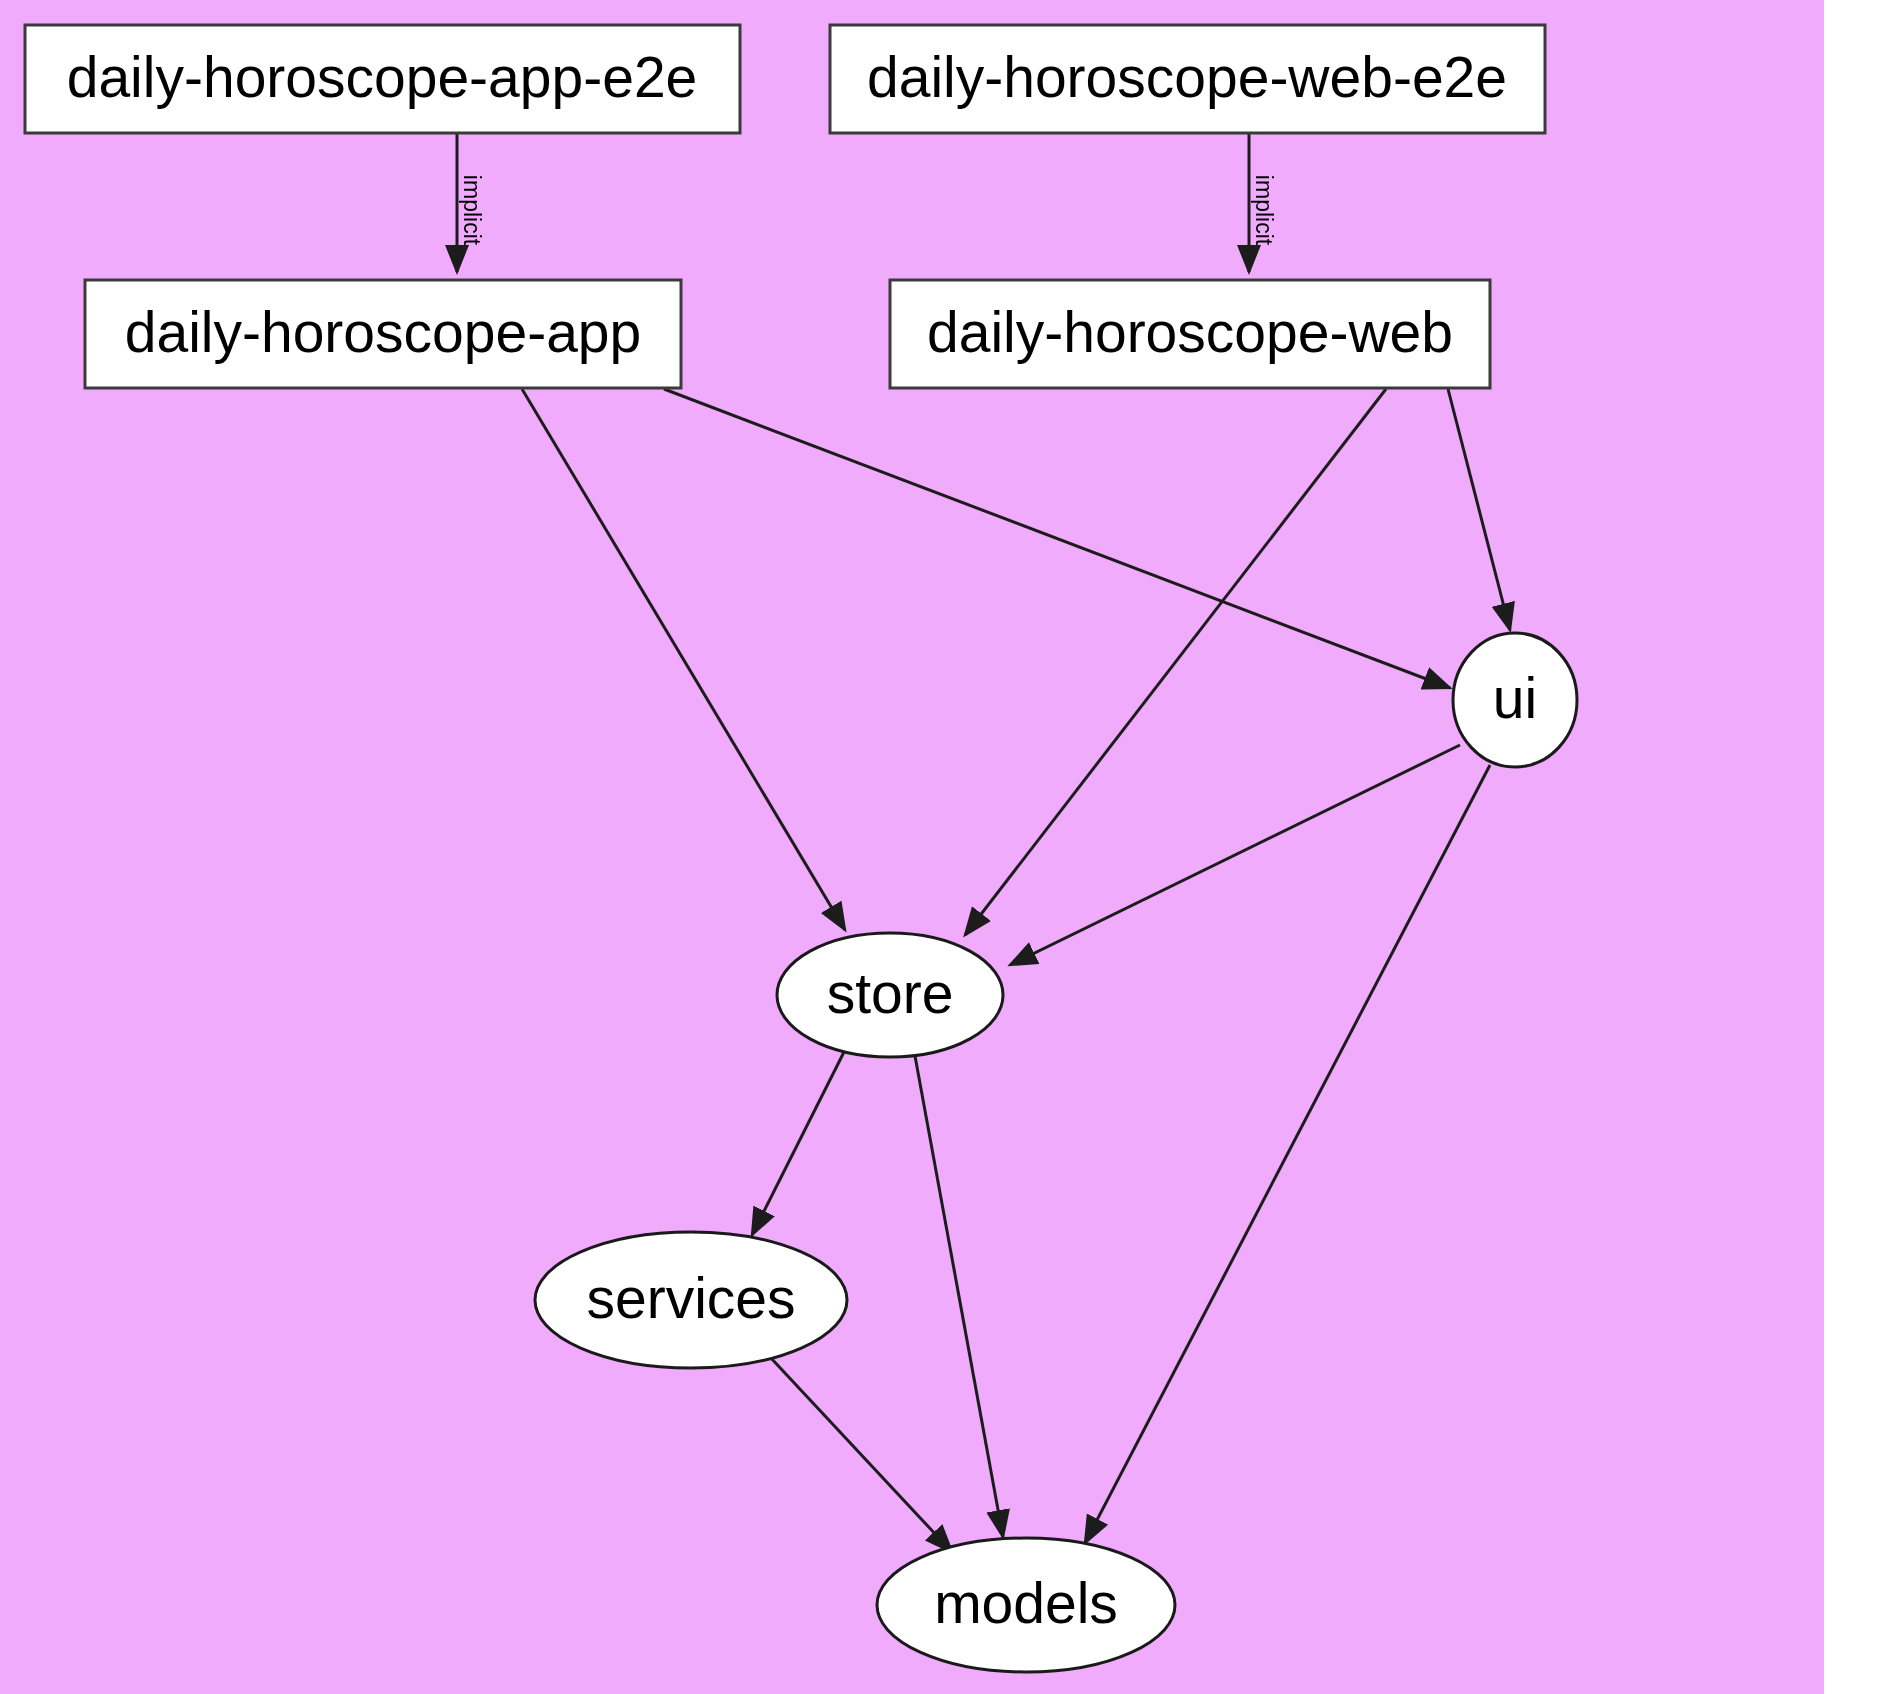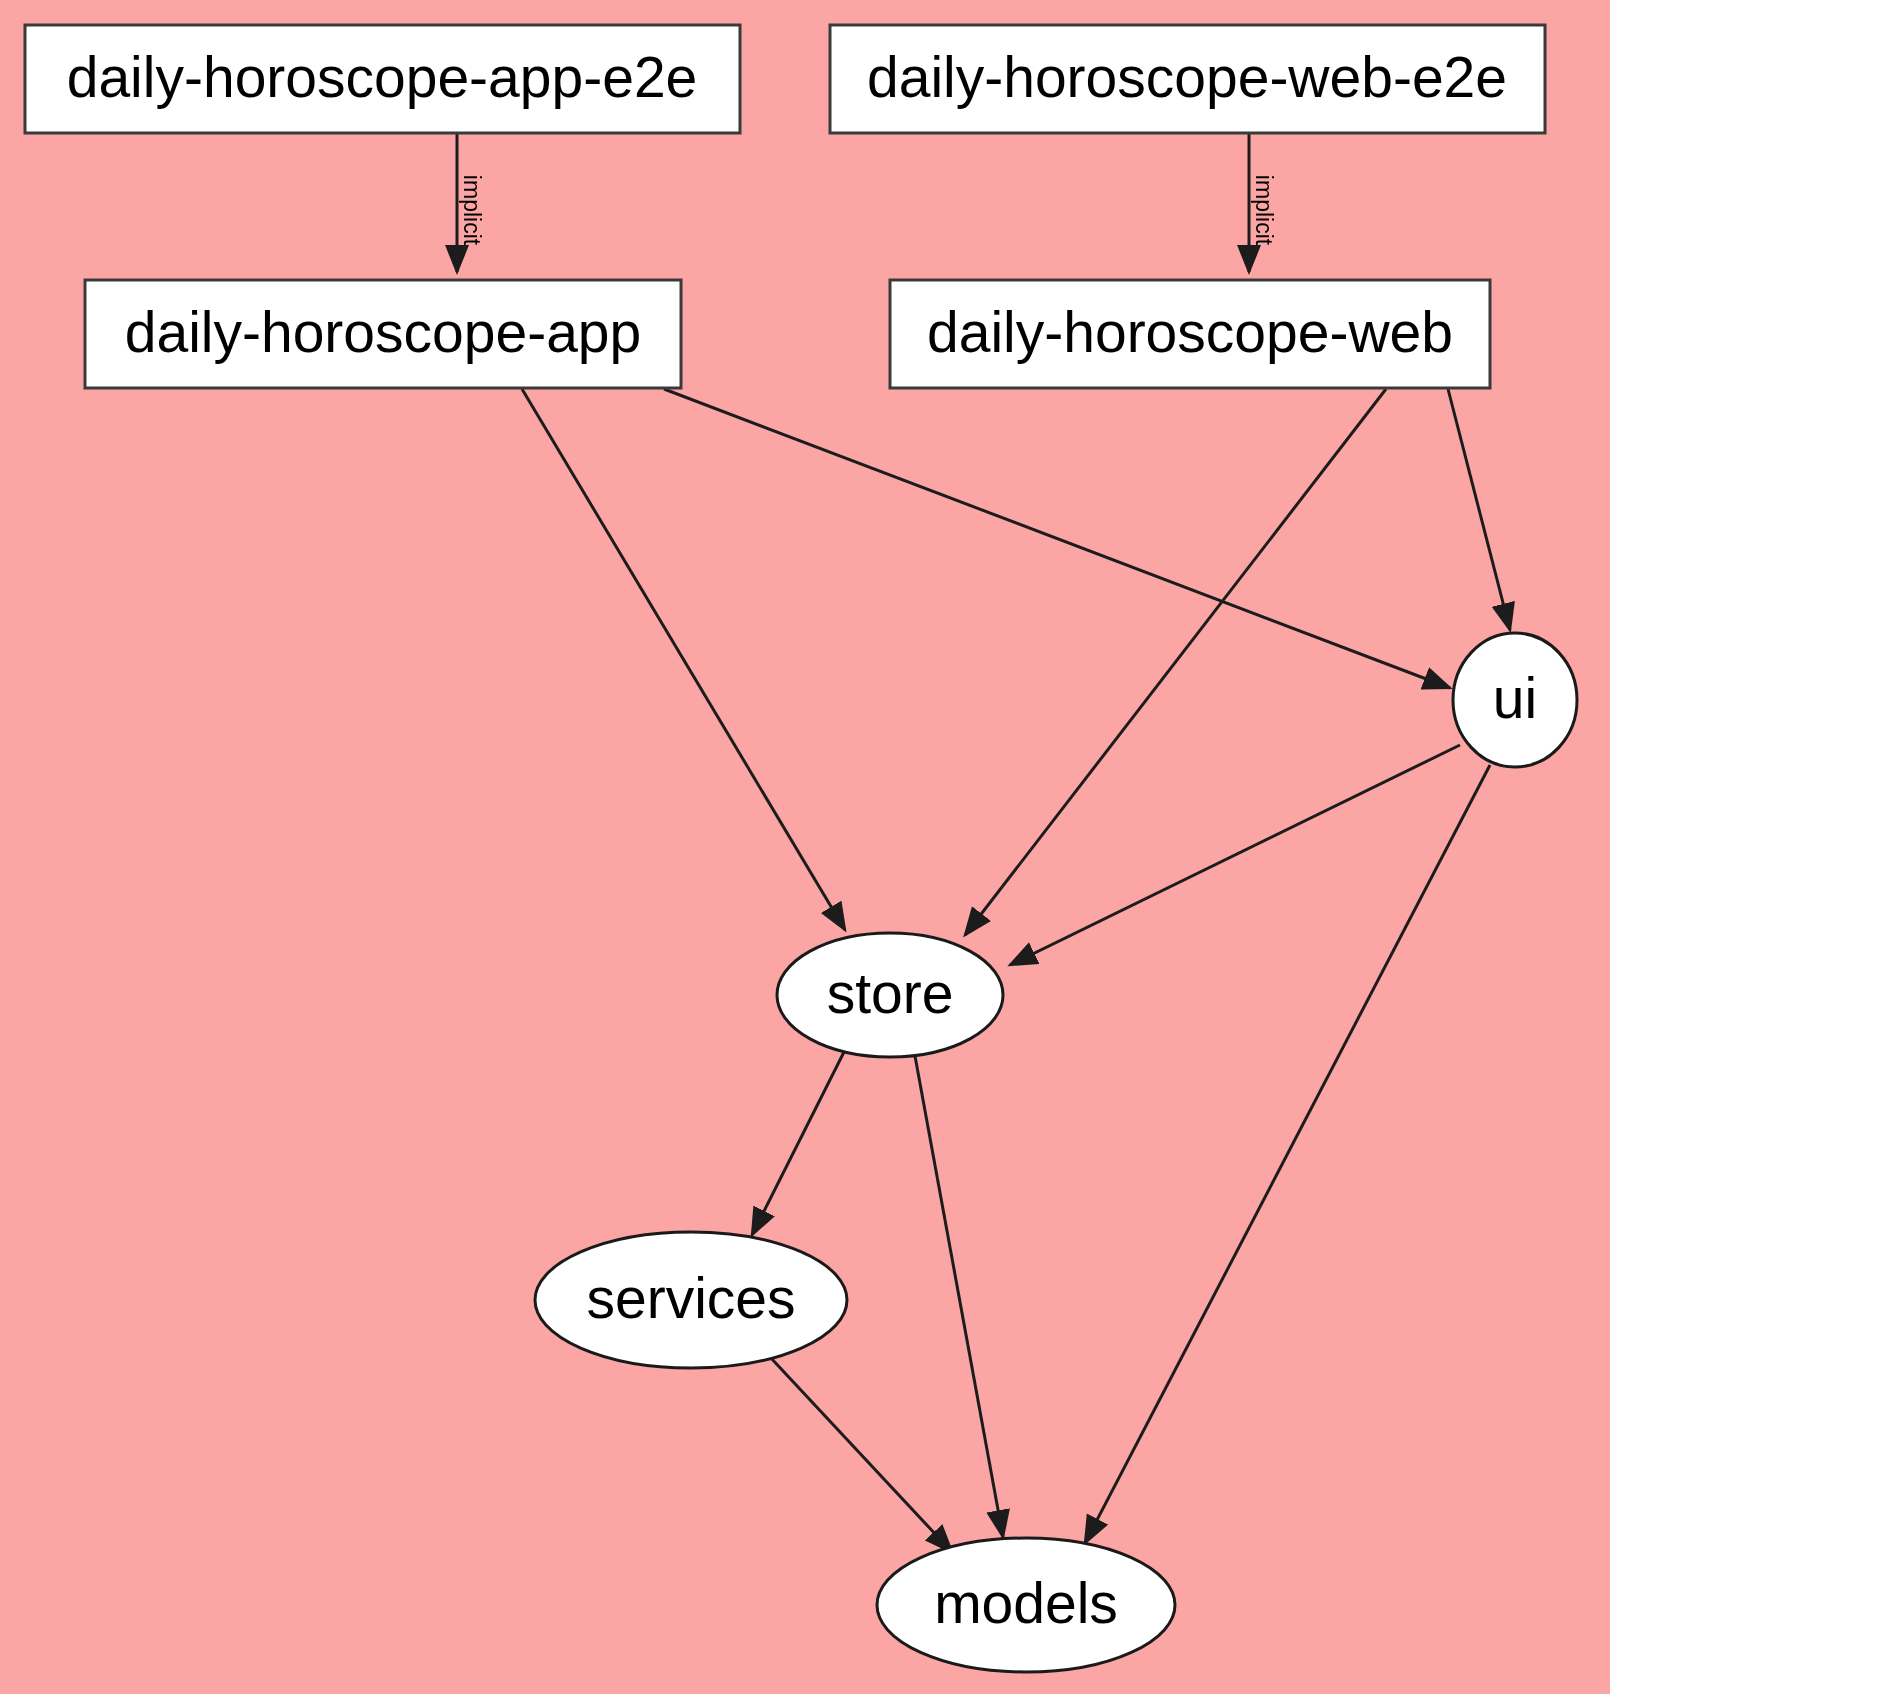--- a/index.html
+++ b/index.html
@@ -8,23 +8,23 @@
     background: #ffffff;
   }
   body {
     width: 1886px;
     height: 1694px;
     font-family: "Liberation Sans", sans-serif;
     overflow: hidden;
   }
   #graph-canvas {
     position: relative;
-    width: 1610px;
+    width: 1824px;
     height: 1694px;
-    background: #fca5a5;
+    background: #f0abfc;
   }
   svg#graph-svg {
     position: absolute;
     top: 0;
     left: 0;
     width: 1886px;
     height: 1694px;
   }
   .node-shape {
     fill: #ffffff;

